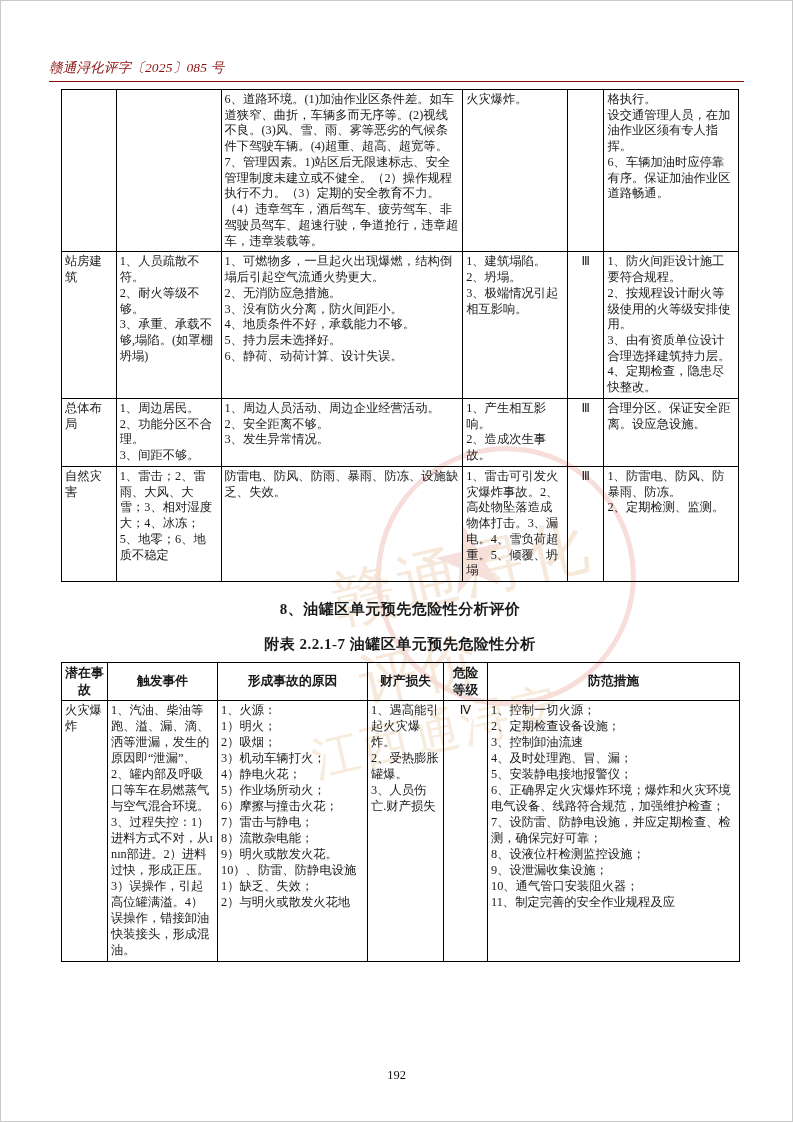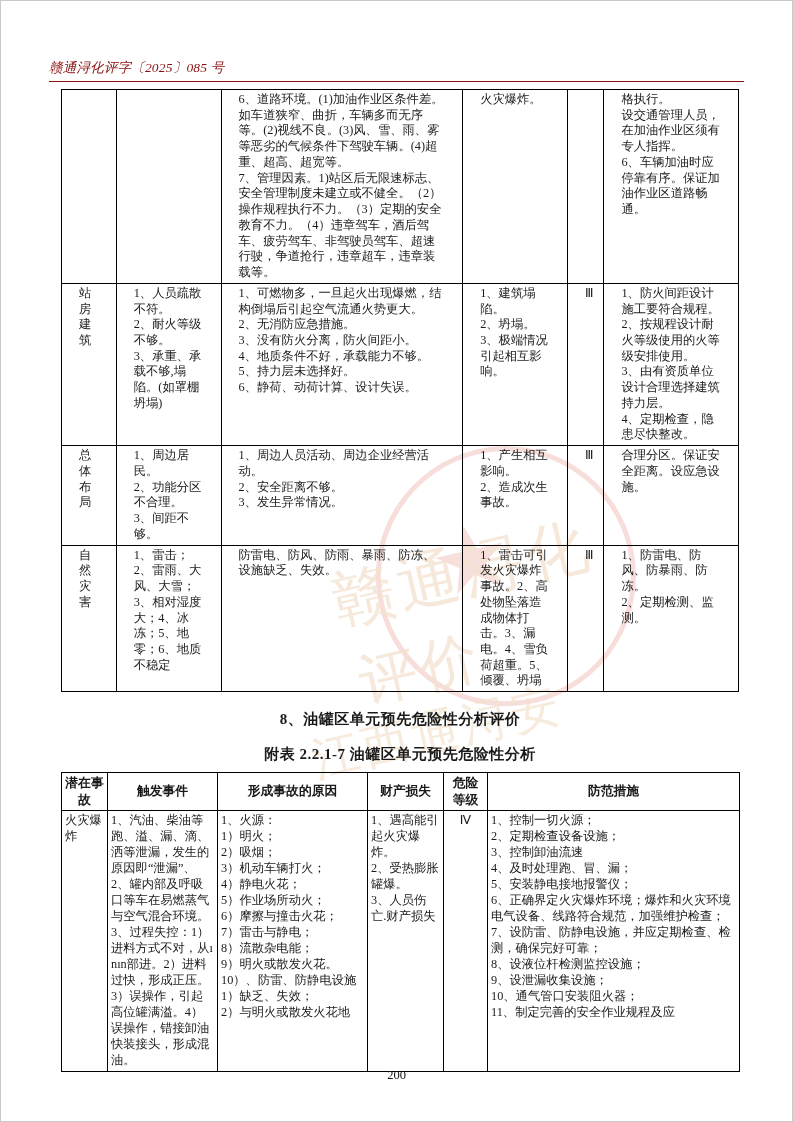--- a/index.html
+++ b/index.html
@@ -107,21 +107,21 @@
     width: 678px;
   }
   table.grid {
     border-collapse: collapse;
     width: 678px;
     table-layout: fixed;
   }
   table.grid td {
     border: 1px solid #000;
     vertical-align: top;
-    padding: 2px 17px;
+    padding: 2px 3px;
     font-size: 12.3px;
     line-height: 1.28;
     font-family: "Liberation Serif", serif;
     word-break: break-all;
   }
   td.ctr { text-align: left; margin-top: 36px; }
   td.mid { vertical-align: middle; }
   .rank {
     text-align: center;
     vertical-align: middle;
@@ -311,14 +311,14 @@
 8、设液位杆检测监控设施；
 9、设泄漏收集设施；
 10、通气管口安装阻火器；
 11、制定完善的安全作业规程及应</td>
         </tr>
       </tbody>
     </table>
 
   </div>
 
-  <div class="pgnum">200</div>
+  <div class="pgnum">192</div>
 </div>
 
 </body></html>

